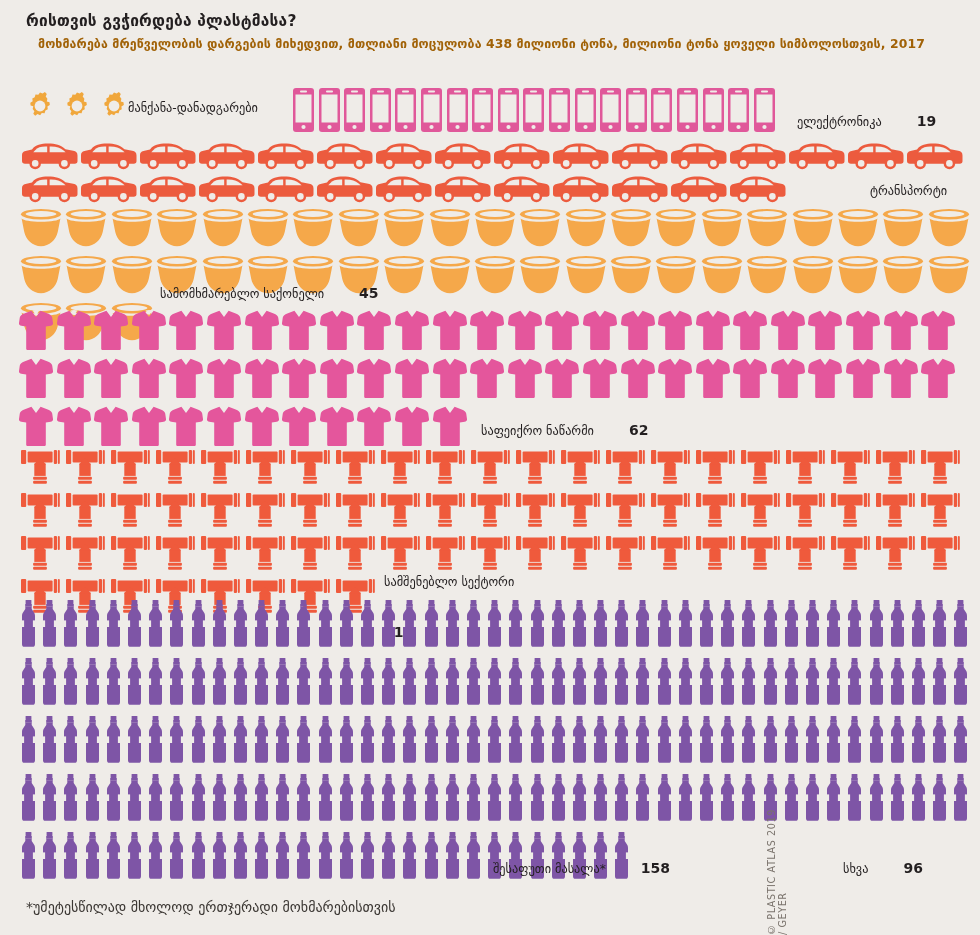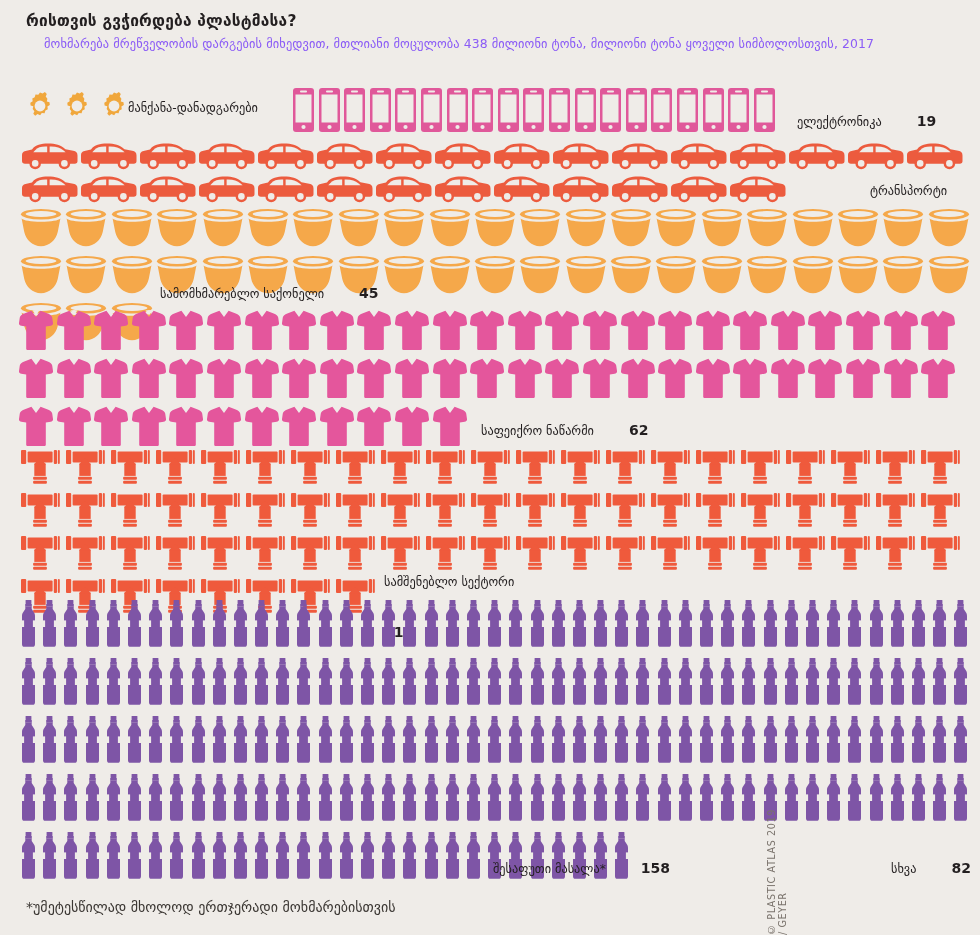--- a/index.html
+++ b/index.html
@@ -14,22 +14,22 @@
   }
   .page{position:relative;width:792px;height:935px;box-sizing:border-box;}
 
   
   .title{
     position:absolute;left:26px;top:12px;
     font-size:15.5px;font-weight:bold;letter-spacing:.2px;
     color:#231f20;
   }
   .subtitle{
-    position:absolute;left:44px;top:36px;
-    font-size:12.4px;font-weight:normal;color:#8b5cf6;
+    position:absolute;left:38px;top:36px;
+    font-size:12.4px;font-weight:bold;color:#a16207;
     letter-spacing:.1px;white-space:nowrap;
   }
 
   
   .cat-label{
     font-size:12.3px;color:#231f20;white-space:nowrap;
     display:flex;align-items:baseline;gap:5px;
   }
   .cat-label .val{font-weight:bold;font-size:14px;}
   .grid{display:flex;flex-wrap:wrap;}
@@ -3992,22 +3992,22 @@
       <path d="M5.3 6.4h6.4v2.6l2.3 3.6c.7 1.1 1 2 1 3.4v28.2c0 1.7-.8 2.6-2.4 2.6H4.4c-1.6 0-2.4-.9-2.4-2.6V16c0-1.4.3-2.3 1-3.4l2.3-3.6z"></path>
     </g>
     <rect x="2.0" y="20.4" width="2.1" height="6.6" fill="#efece8"></rect>
     <rect x="12.9" y="20.4" width="2.1" height="6.6" fill="#efece8"></rect>
   </svg></span>
       </div>
     <div class="cat-label lbl-abs" style="left:493px;top:260px;">
       <span>შესაფუთი მასალა*</span>
       <span class="val">158</span>
     </div>
-    <div class="cat-label lbl-abs" style="left:843px;top:260px;margin-left:48px;">
+    <div class="cat-label lbl-abs" style="left:843px;top:260px;">
       <span>სხვა</span>
-      <span class="val">82</span>
+      <span class="val">96</span>
     </div>
   </div>
 
   <div class="footnote">*უმეტესწილად მხოლოდ ერთჯერადი მოხმარებისთვის</div>
   <div class="credit">© PLASTIC ATLAS 2019 / GEYER</div>
 
 </div>
 
 </body></html>

